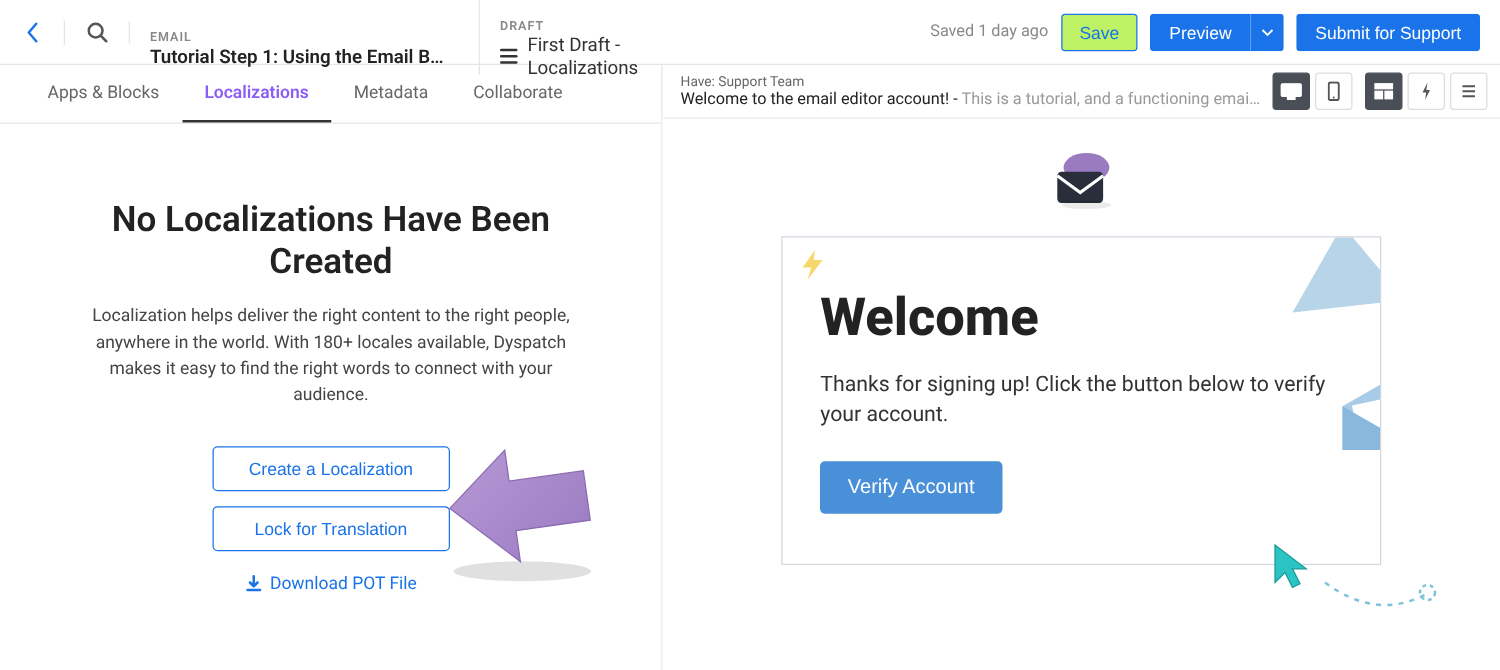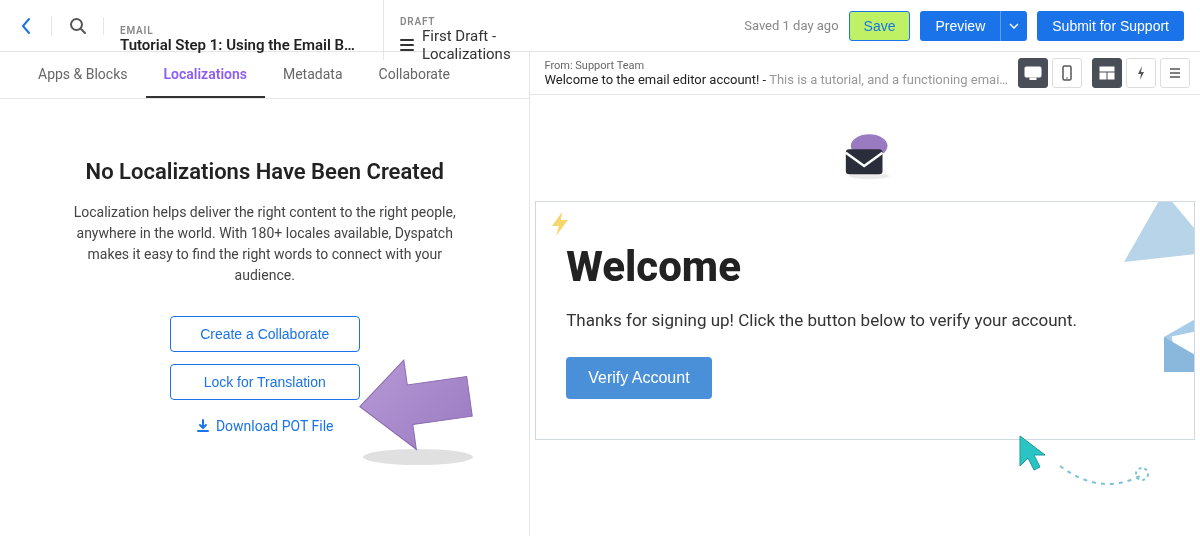--- a/index.html
+++ b/index.html
@@ -23,38 +23,38 @@
 .btn-primary { background: #1a73e8; color: #fff; }
 .btn-group { display: flex; }
 .btn-group .btn:first-child { border-radius: 3px 0 0 3px; }
 .btn-group .dd { background: #1a73e8; color: #fff; border-left: 1px solid rgba(255,255,255,0.3); padding: 6px 8px; border-radius: 0 3px 3px 0; display: flex; align-items: center; cursor: pointer; }
 .main { flex: 1; display: flex; overflow: hidden; }
 .left-pane { width: 555px; border-right: 1px solid #e5e5e5; display: flex; flex-direction: column; position: relative; }
 .tabs { display: flex; border-bottom: 1px solid #e5e5e5; padding: 0 20px; }
 .tab { padding: 14px 18px; font-size: 14px; color: #666; cursor: pointer; border-bottom: 2px solid transparent; }
 .tab.active { color: #8b5cf6; font-weight: 600; border-bottom-color: #333; }
 .loc-content { flex: 1; padding: 60px 40px; text-align: center; position: relative; }
-.loc-heading { font-size: 22px; font-weight: 600; color: #222; margin-bottom: 18px; }
+.loc-heading { font-size: 28px; font-weight: 600; color: #222; margin-bottom: 18px; }
 .loc-desc { font-size: 14px; color: #444; line-height: 1.5; max-width: 400px; margin: 0 auto 30px; }
 .loc-actions { display: flex; flex-direction: column; align-items: center; gap: 12px; }
 .btn-outline-wide { background: #fff; border: 1px solid #1a73e8; color: #1a73e8; border-radius: 4px; padding: 9px 0; width: 190px; font-size: 14px; cursor: pointer; }
 .download-link { display: flex; align-items: center; gap: 6px; color: #1a73e8; font-size: 14px; cursor: pointer; margin-top: 6px; }
 .arrow-pointer { position: absolute; left: 340px; top: 240px; pointer-events: none; }
 .right-pane { flex: 1; display: flex; flex-direction: column; }
 .right-header { display: flex; align-items: center; border-bottom: 1px solid #e5e5e5; padding: 6px 10px 6px 14px; gap: 10px; }
 .right-header-text { flex: 1; min-width: 0; }
 .from-line { font-size: 11px; color: #666; }
 .subj-line { font-size: 13px; color: #222; white-space: nowrap; overflow: hidden; text-overflow: ellipsis; }
 .subj-line .gray { color: #999; }
 .icon-btn { width: 30px; height: 30px; border: 1px solid #ddd; border-radius: 3px; display: flex; align-items: center; justify-content: center; cursor: pointer; background: #fff; }
 .icon-btn.active { background: #4a4e57; border-color: #4a4e57; }
 .icon-btn.active svg path, .icon-btn.active svg rect { fill: #fff; stroke: #fff; }
 .icon-group { display: flex; gap: 4px; }
 .preview-area { flex: 1; background: #fff; position: relative; overflow: hidden; padding: 20px 0 0 0; }
-.email-preview { margin: 16px auto; width: 660px; position: relative; }
+.email-preview { margin: 4px auto; width: 480px; position: relative; }
 .envelope-icon { width: 60px; height: 50px; margin: 0 auto 20px; display: block; }
 .email-card { border: 1px solid #d0d8e0; background: #fff; padding: 40px 30px; position: relative; overflow: hidden; }
 .lightning { position: absolute; left: 12px; top: 8px; }
 .welcome-h { font-size: 42px; font-weight: 800; color: #222; margin-bottom: 18px; }
 .welcome-p { font-size: 17px; color: #333; line-height: 1.4; margin-bottom: 24px; }
 .verify-btn { background: #4a90d9; color: #fff; border: none; padding: 12px 22px; border-radius: 4px; font-size: 16px; cursor: pointer; }
 .deco-tri { position: absolute; right: -30px; top: -20px; }
 .deco-env { position: absolute; right: -50px; top: 110px; }
 .cursor-deco { position: absolute; right: 40px; bottom: 30px; }
 </style>
@@ -111,21 +111,21 @@
       <div class="tabs">
         <div class="tab">Apps &amp; Blocks</div>
         <div class="tab active">Localizations</div>
         <div class="tab">Metadata</div>
         <div class="tab">Collaborate</div>
       </div>
       <div class="loc-content">
         <h2 class="loc-heading">No Localizations Have Been Created</h2>
         <p class="loc-desc">Localization helps deliver the right content to the right people, anywhere in the world. With 180+ locales available, Dyspatch makes it easy to find the right words to connect with your audience.</p>
         <div class="loc-actions">
-          <button class="btn-outline-wide">Create a Collaborate</button>
+          <button class="btn-outline-wide">Create a Localization</button>
           <button class="btn-outline-wide">Lock for Translation</button>
           <div class="download-link">
             <svg width="14" height="14" viewBox="0 0 14 14">
                 <path d="M7 1 L7 9 M4 6 L7 9 L10 6 M2 12 L12 12" stroke="#1a73e8" stroke-width="2" fill="none" stroke-linecap="round" stroke-linejoin="round"></path>
               </svg>
             <span>Download POT File</span>
           </div>
         </div>
         <svg class="arrow-pointer" width="150" height="130" viewBox="0 0 150 130">
           <defs>
@@ -136,21 +136,21 @@
           </defs>
           <path d="M 20 60 L 70 20 L 70 45 L 130 45 L 130 85 L 70 85 L 70 110 Z" fill="url(#arrg)" stroke="#8a6bb0" stroke-width="1" transform="rotate(-8 75 65)"></path>
           <ellipse cx="78" cy="118" rx="55" ry="8" fill="rgba(0,0,0,0.12)"></ellipse>
         </svg>
       </div>
     </div>
 
     <div class="right-pane">
       <div class="right-header">
         <div class="right-header-text">
-          <div class="from-line"><span>From: </span><span>Support Team</span></div>
+          <div class="from-line"><span>Have: </span><span>Support Team</span></div>
           <div class="subj-line"><span>Welcome to the email editor account! - </span><span class="gray">This is a tutorial, and a functioning emai…</span></div>
         </div>
         <div class="icon-group">
           <div class="icon-btn active">
             <svg width="18" height="14" viewBox="0 0 18 14">
                 <rect x="1" y="1" width="16" height="10" rx="1" fill="#fff"></rect>
                 <rect x="6" y="12" width="6" height="2" fill="#fff"></rect>
               </svg>
           </div>
           <div class="icon-btn">

